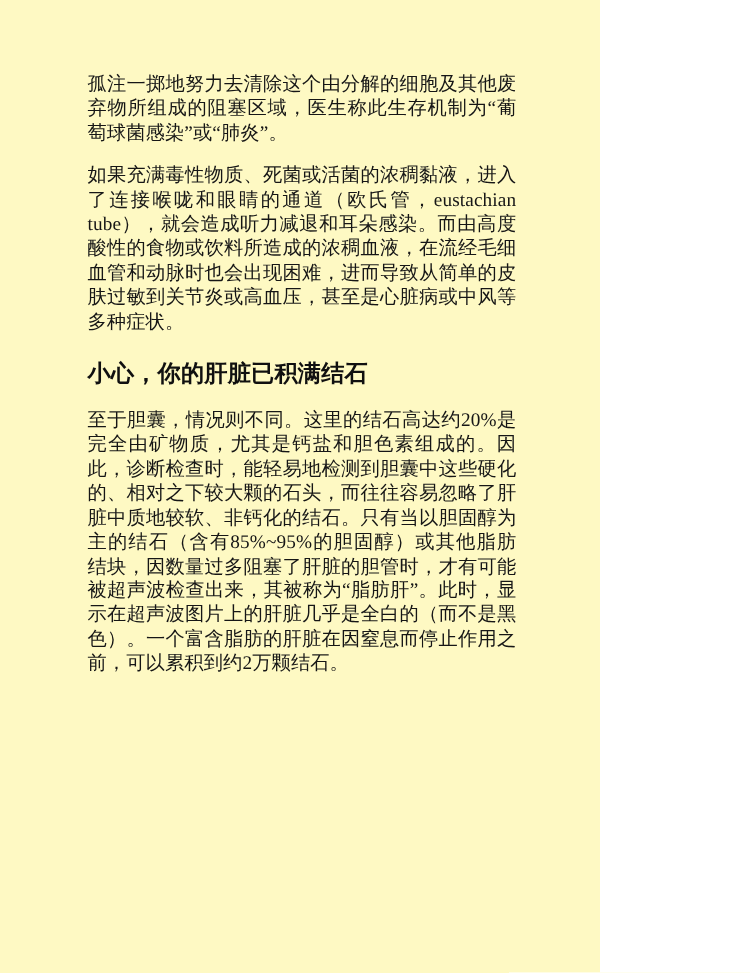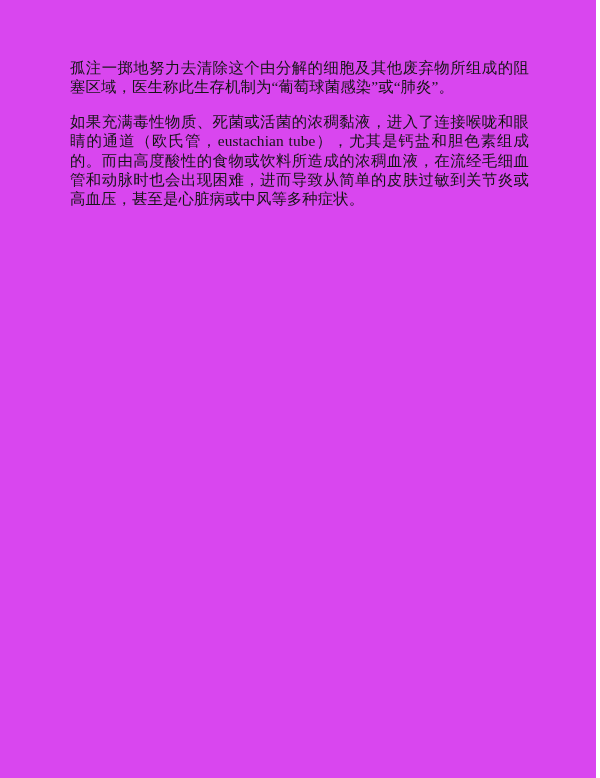--- a/index.html
+++ b/index.html
@@ -7,23 +7,23 @@
     padding: 0;
     background: #ffffff;
   }
   body {
     width: 600px;
     height: 778px;
     overflow: hidden;
   }
   .page {
     box-sizing: border-box;
-    width: 596px;
+    width: 480px;
     height: 778px;
-    background: #d946ef;
+    background: #fef9c3;
     padding: 58px 67px 0 70px;
     font-family: "Liberation Serif", "DejaVu Serif", serif;
     color: #161616;
   }
   .para {
     font-size: 15.4px;
     line-height: 19.4px;
     margin: 0 0 15px 0;
     text-align: justify;
     text-justify: inter-character;
@@ -38,19 +38,21 @@
     letter-spacing: 0.2px;
   }
 </style>
 </head>
 <body>
 
 <div class="page">
 
   <p class="para">孤注一掷地努力去清除这个由分解的细胞及其他废弃物所组成的阻塞区域，医生称此生存机制为“葡萄球菌感染”或“肺炎”。</p>
 
-  <p class="para">如果充满毒性物质、死菌或活菌的浓稠黏液，进入了连接喉咙和眼睛的通道（欧氏管，eustachian tube），尤其是钙盐和胆色素组成的。而由高度酸性的食物或饮料所造成的浓稠血液，在流经毛细血管和动脉时也会出现困难，进而导致从简单的皮肤过敏到关节炎或高血压，甚至是心脏病或中风等多种症状。</p>
+  <p class="para">如果充满毒性物质、死菌或活菌的浓稠黏液，进入了连接喉咙和眼睛的通道（欧氏管，eustachian tube），就会造成听力减退和耳朵感染。而由高度酸性的食物或饮料所造成的浓稠血液，在流经毛细血管和动脉时也会出现困难，进而导致从简单的皮肤过敏到关节炎或高血压，甚至是心脏病或中风等多种症状。</p>
 
 
+  <h2 class="section-heading">小心，你的肝脏已积满结石</h2>
 
 
+  <p class="para">至于胆囊，情况则不同。这里的结石高达约20%是完全由矿物质，尤其是钙盐和胆色素组成的。因此，诊断检查时，能轻易地检测到胆囊中这些硬化的、相对之下较大颗的石头，而往往容易忽略了肝脏中质地较软、非钙化的结石。只有当以胆固醇为主的结石（含有85%~95%的胆固醇）或其他脂肪结块，因数量过多阻塞了肝脏的胆管时，才有可能被超声波检查出来，其被称为“脂肪肝”。此时，显示在超声波图片上的肝脏几乎是全白的（而不是黑色）。一个富含脂肪的肝脏在因窒息而停止作用之前，可以累积到约2万颗结石。</p>
 
 </div>
 
 </body></html>

